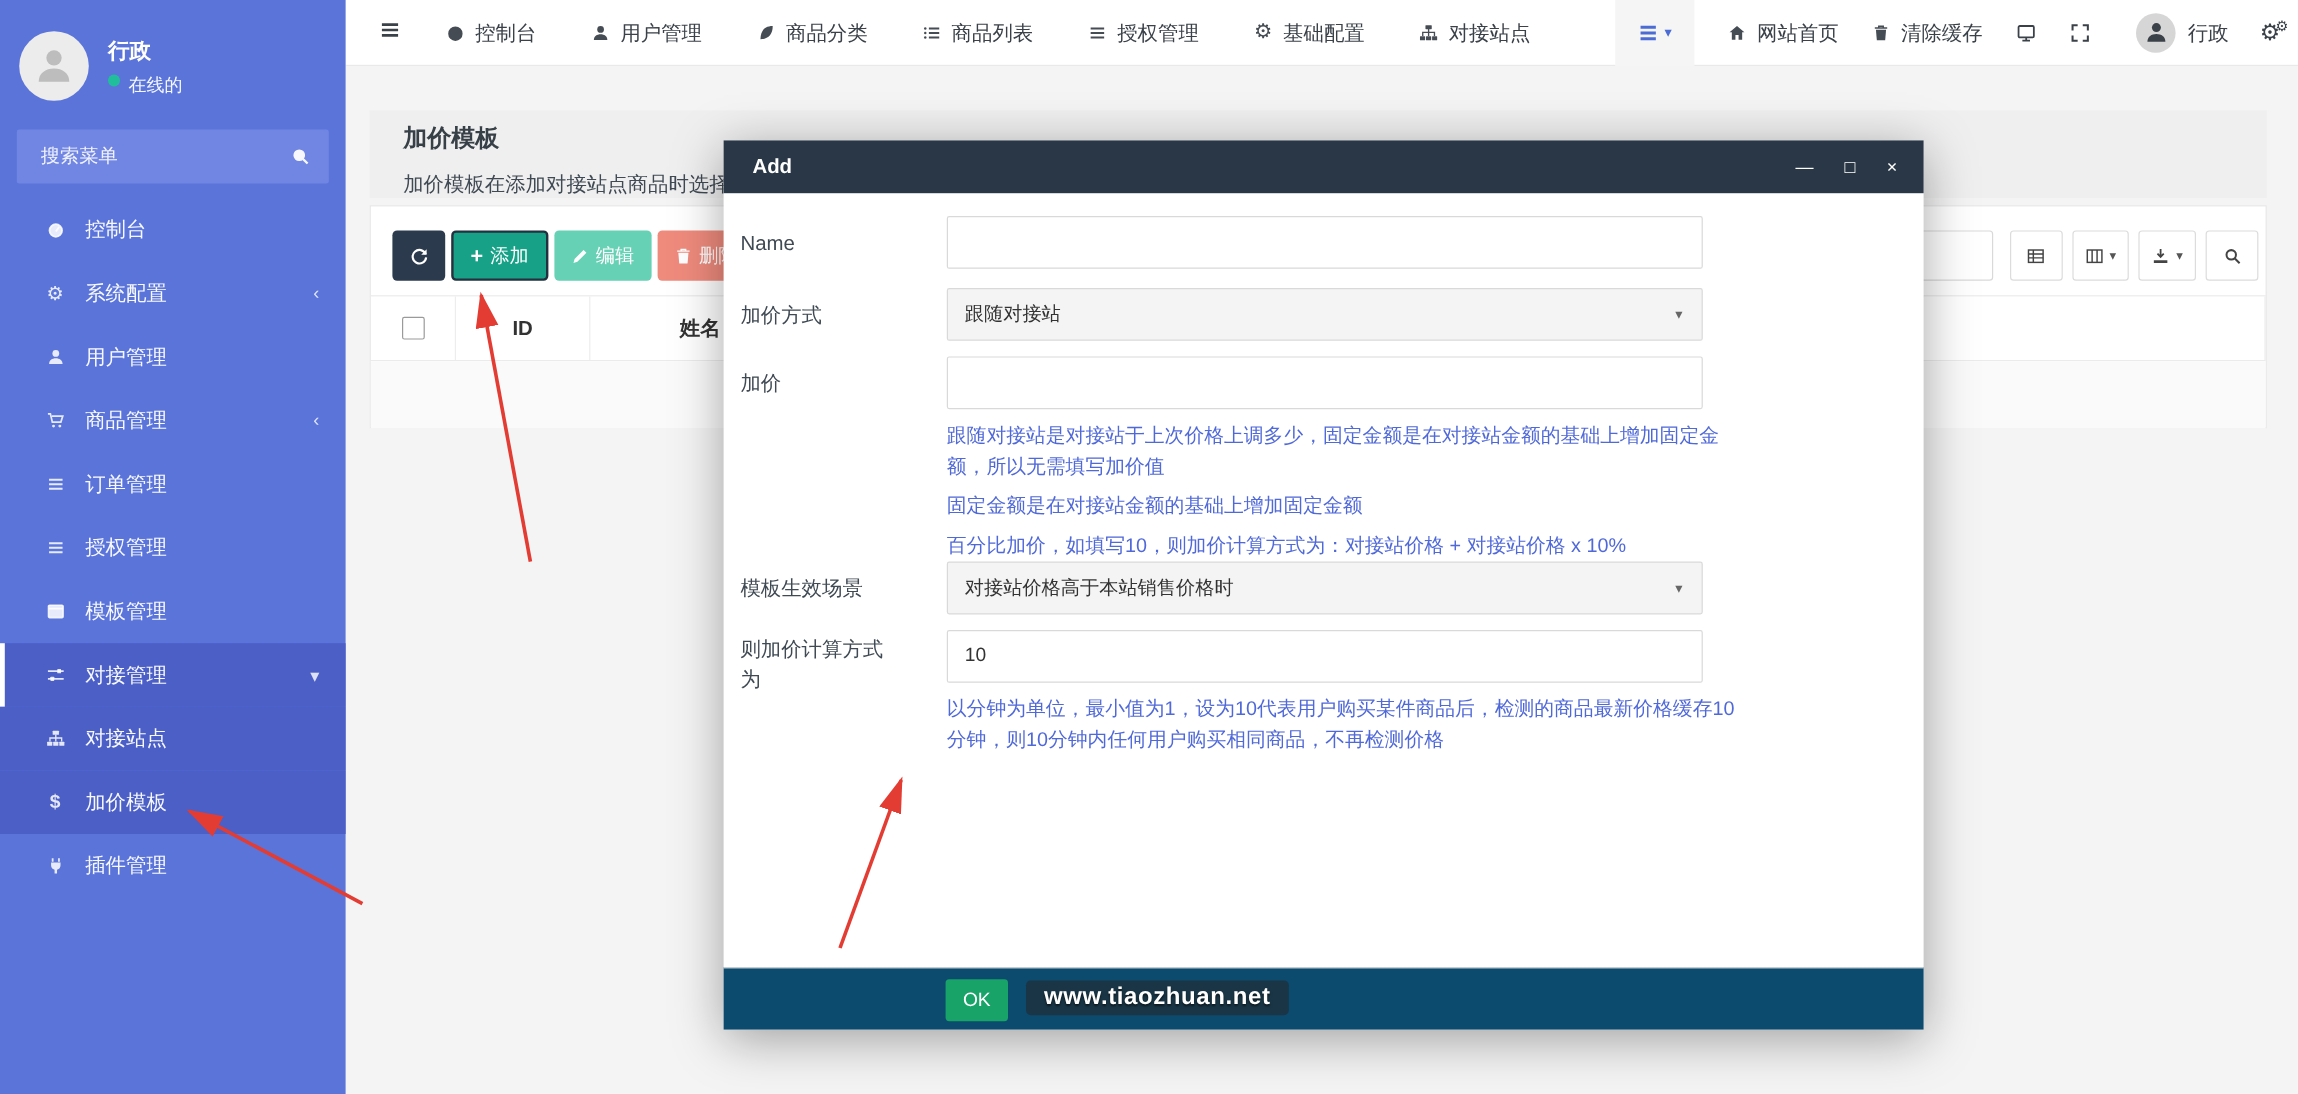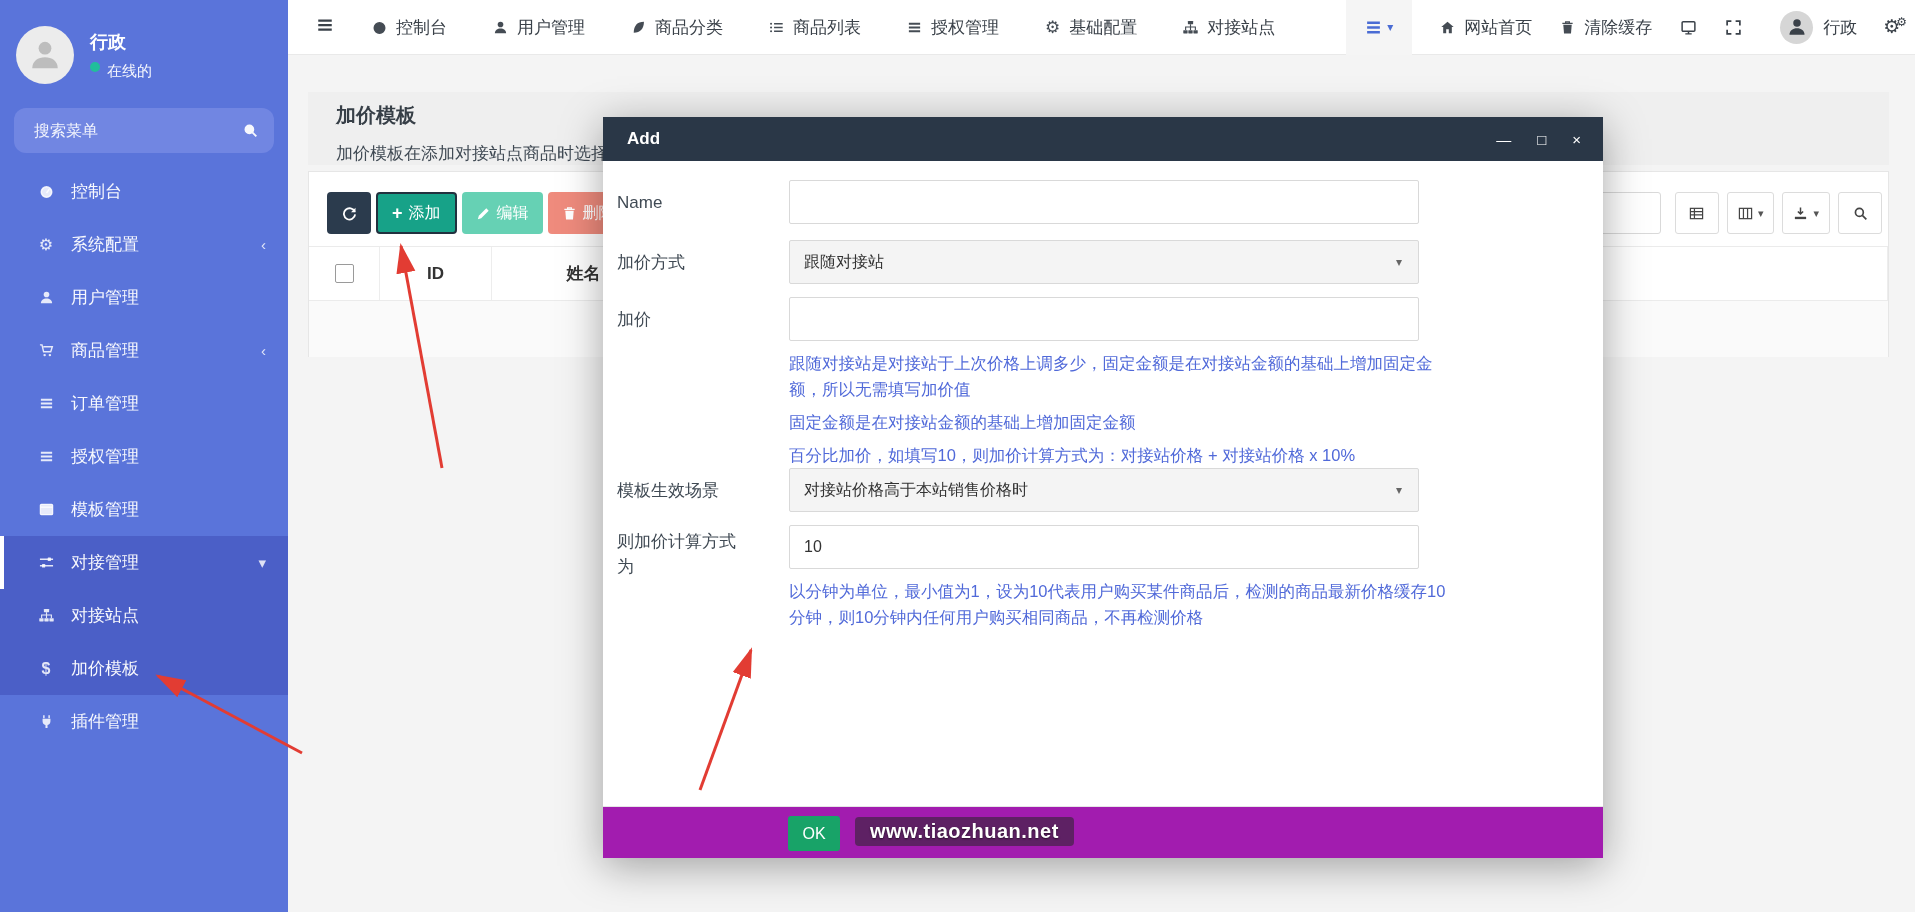--- a/index.html
+++ b/index.html
@@ -10,21 +10,21 @@
 
   
   #sidebar { position:absolute; left:0; top:0; width:288px; height:912px; background:#5a74da; z-index:20; }
   .user-block { display:flex; align-items:center; padding:26px 20px 10px 16px; }
   .avatar-big { width:58px; height:58px; border-radius:50%; background:#ececec; display:flex; align-items:center; justify-content:center; color:#bdbdbd; overflow:hidden; }
   .avatar-big svg { width:34px; height:34px; }
   .user-meta { margin-left:16px; color:#fff; }
   .user-name { font-size:18px; font-weight:bold; }
   .user-status { margin-top:8px; font-size:15px; display:flex; align-items:flex-start; opacity:.95; }
   .dot { width:10px; height:10px; border-radius:50%; background:#1fc398; margin-right:7px; }
-  .search-box { margin:14px 14px 0 14px; height:45px; background:#7186e2; border-radius:12px; display:flex; align-items:center; padding:0 16px 0 20px; }
+  .search-box { margin:14px 14px 0 14px; height:45px; background:#7186e2; border-radius:2px; display:flex; align-items:center; padding:0 16px 0 20px; }
   .search-box .ph { color:rgba(255,255,255,.9); font-size:16px; flex:1; background:transparent; border:none; outline:none; font-family:inherit; }
   .search-box .ph::placeholder { color:rgba(255,255,255,.9); }
   .search-box .mag { color:#fff; opacity:.95; }
   #side-menu { position:absolute; left:0; top:165px; width:288px; list-style:none; }
   .sitem { display:flex; align-items:center; height:53px; padding:0 22px 0 34px; color:rgba(255,255,255,.96); font-size:17px; cursor:pointer; }
   .sitem .ic { width:24px; margin-right:13px; display:flex; justify-content:center; color:rgba(255,255,255,.85); font-size:16px; }
   .sitem .chev { margin-left:auto; font-size:15px; opacity:.85; }
   .sub-bg { background:#4b5fc7; }
   .parent-open { background:#4b5fc7; border-left:4px solid #ffffff; padding-left:30px; }
   .dollar { font-weight:bold; font-size:17px; }
@@ -85,21 +85,21 @@
   .m-title { color:#fff; font-size:17px; font-weight:bold; }
   .m-controls { margin-left:auto; display:flex; gap:26px; color:#fff; font-size:15px; }
   .m-controls span { cursor:pointer; line-height:1; }
   .m-body { position:relative; height:645px; }
   .f-label { position:absolute; left:14px; width:134px; text-align:left; font-size:17px; color:#404a54; line-height:25px; }
   .f-input, .f-select { position:absolute; left:186px; width:630px; height:44px; border:1px solid #d9d9d9; border-radius:2px; font-size:16px; padding:0 14px; font-family:inherit; color:#333; outline:none; background:#fff; }
   .f-select { background:#f4f4f4; display:flex; align-items:center; cursor:pointer; }
   .f-select .caret { position:absolute; right:16px; font-size:12px; color:#666; }
   .help { position:absolute; left:186px; width:660px; color:#5069d9; font-size:16.5px; line-height:26px; }
   .help p { margin-bottom:7px; }
-  .m-foot { position:absolute; left:0; right:0; bottom:0; height:52px; background:#a21caf; border-top:1px solid #e5e5e5; }
+  .m-foot { position:absolute; left:0; right:0; bottom:0; height:52px; background:#0c4a6e; border-top:1px solid #e5e5e5; }
   .btn-ok { position:absolute; left:185px; top:9px; width:52px; height:35px; background:#18a368; color:#fff; border:none; border-radius:3px; font-size:16px; cursor:pointer; font-family:inherit; }
   .watermark { position:absolute; left:252px; top:10px; background:rgba(38,38,38,.55); color:#fff; font-size:20px; font-weight:bold; letter-spacing:.5px; padding:3px 15px; border-radius:4px; text-shadow:0 1px 2px rgba(0,0,0,.6); }
 
   #arrows { position:absolute; left:0; top:0; z-index:100; pointer-events:none; }
 </style>
 </head>
 <body>
 
 <div id="sidebar">
   <div class="user-block">

